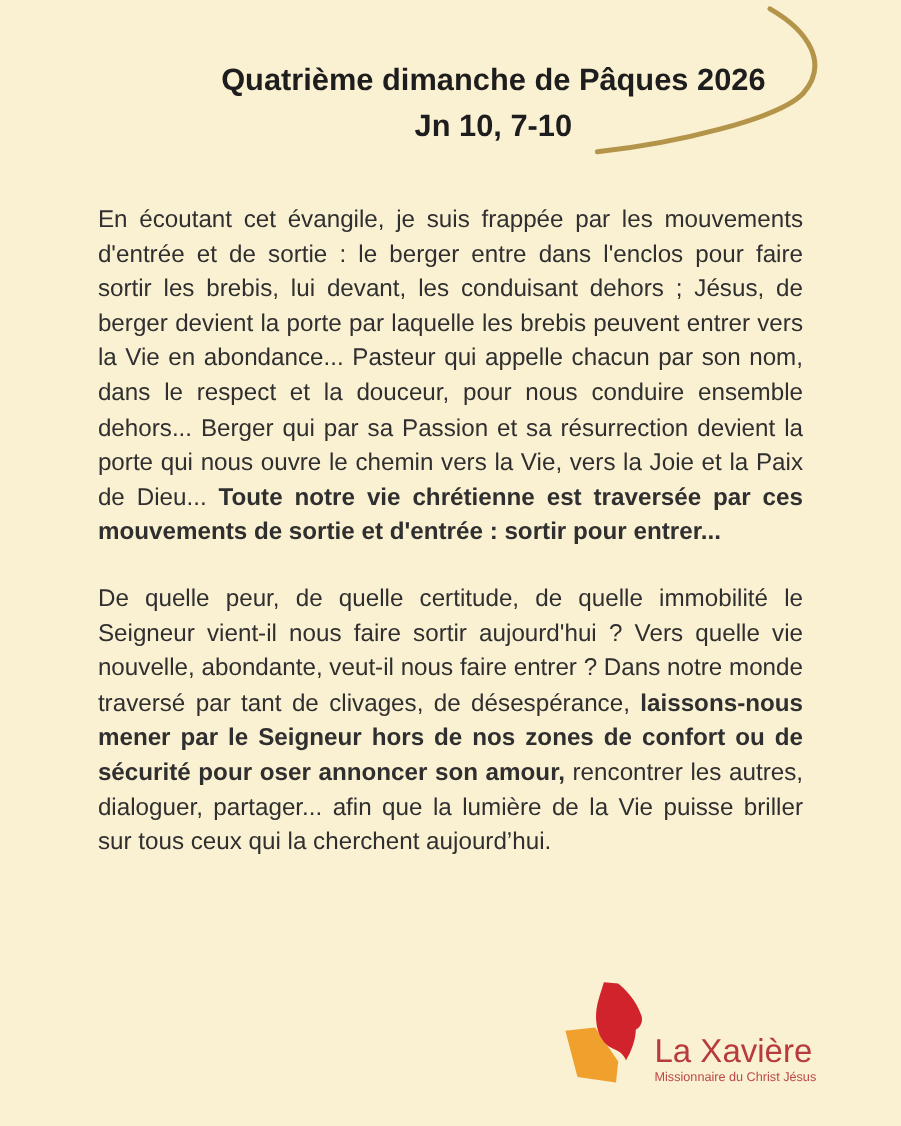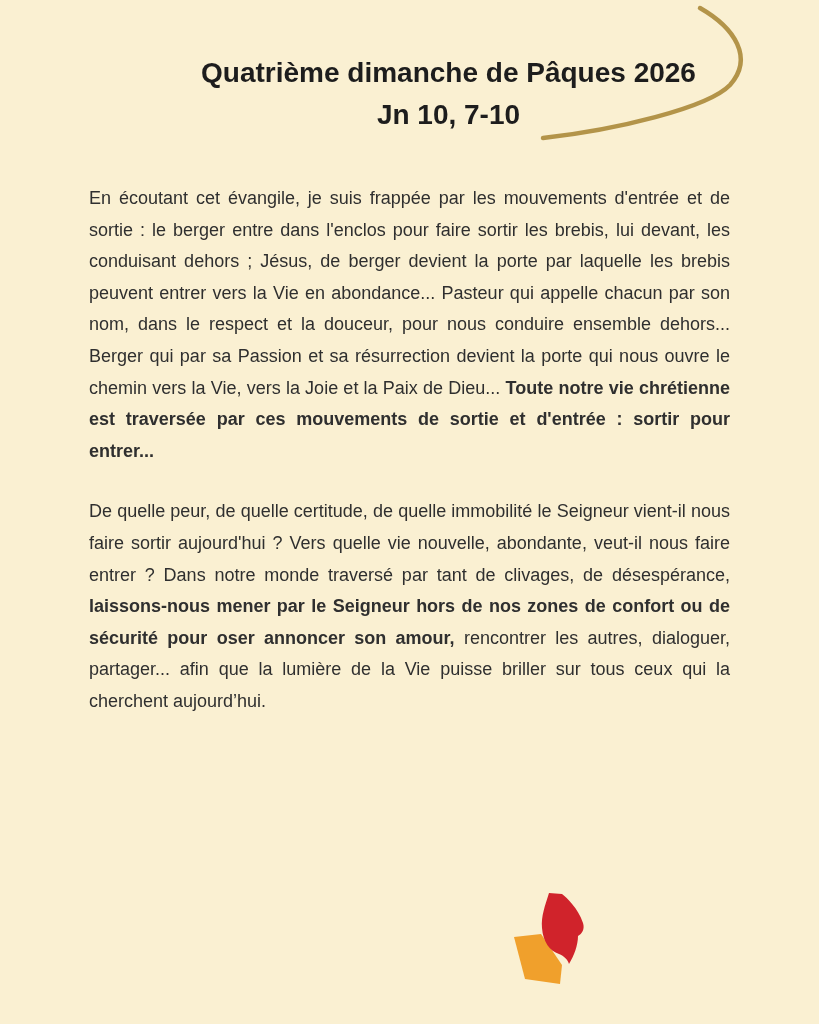--- a/index.html
+++ b/index.html
@@ -37,21 +37,21 @@
     font-size: 28px;
     font-weight: 700;
     line-height: 42px;
   }
   .content {
     position: absolute;
     top: 183px;
     left: 89px;
     width: 641px;
     color: #2F2F2F;
-    font-size: 18px;
+    font-size: 22px;
     line-height: 31.6px;
     text-align: justify;
   }
   .content p {
     margin: 0 0 29px 0;
   }
   .content .bold {
     font-weight: 700;
   }
   .logo {
@@ -99,15 +99,19 @@
   <div class="content">
       <p><span>En écoutant cet évangile, je suis frappée par les mouvements d'entrée et de sortie : le berger entre dans l'enclos pour faire sortir les brebis, lui devant, les conduisant dehors ; Jésus, de berger devient la porte par laquelle les brebis peuvent entrer vers la Vie en abondance... Pasteur qui appelle chacun par son nom, dans le respect et la douceur, pour nous conduire ensemble dehors... Berger qui par sa Passion et sa résurrection devient la porte qui nous ouvre le chemin vers la Vie, vers la Joie et la Paix de Dieu... </span><span class="bold">Toute notre vie chrétienne est traversée par ces mouvements de sortie et d'entrée : sortir pour entrer...</span></p>
       <p><span>De quelle peur, de quelle certitude, de quelle immobilité le Seigneur vient-il nous faire sortir aujourd'hui ? Vers quelle vie nouvelle, abondante, veut-il nous faire entrer ? Dans notre monde traversé par tant de clivages, de désespérance, </span><span class="bold">laissons-nous mener par le Seigneur hors de nos zones de confort ou de sécurité pour oser annoncer son amour,</span><span> rencontrer les autres, dialoguer, partager... afin que la lumière de la Vie puisse briller sur tous ceux qui la cherchent aujourd’hui.</span></p>
     </div>
 
   <div class="logo">
     <svg class="logo-mark" width="78" height="107" viewBox="0 0 78 107" aria-hidden="true">
       <path d="M3,47 L30,44 L51,75 L49,94 L14,89 Z" fill="#F0A02C"></path>
       <path d="M38,3 C34,16 30,26 31,38 C32,52 39,61 48,64 C53,66 57,70 58,74 C63,66 67,55 67,46 C71,44 74,39 72,33 C67,18 56,8 51,4 Z" fill="#D0232B"></path>
     </svg>
+    <div class="logo-textcol">
+      <div class="logo-name">La Xavière</div>
+      <div class="logo-tagline">Missionnaire du Christ Jésus</div>
+    </div>
   </div>
 
 </div>
 
 </body></html>

